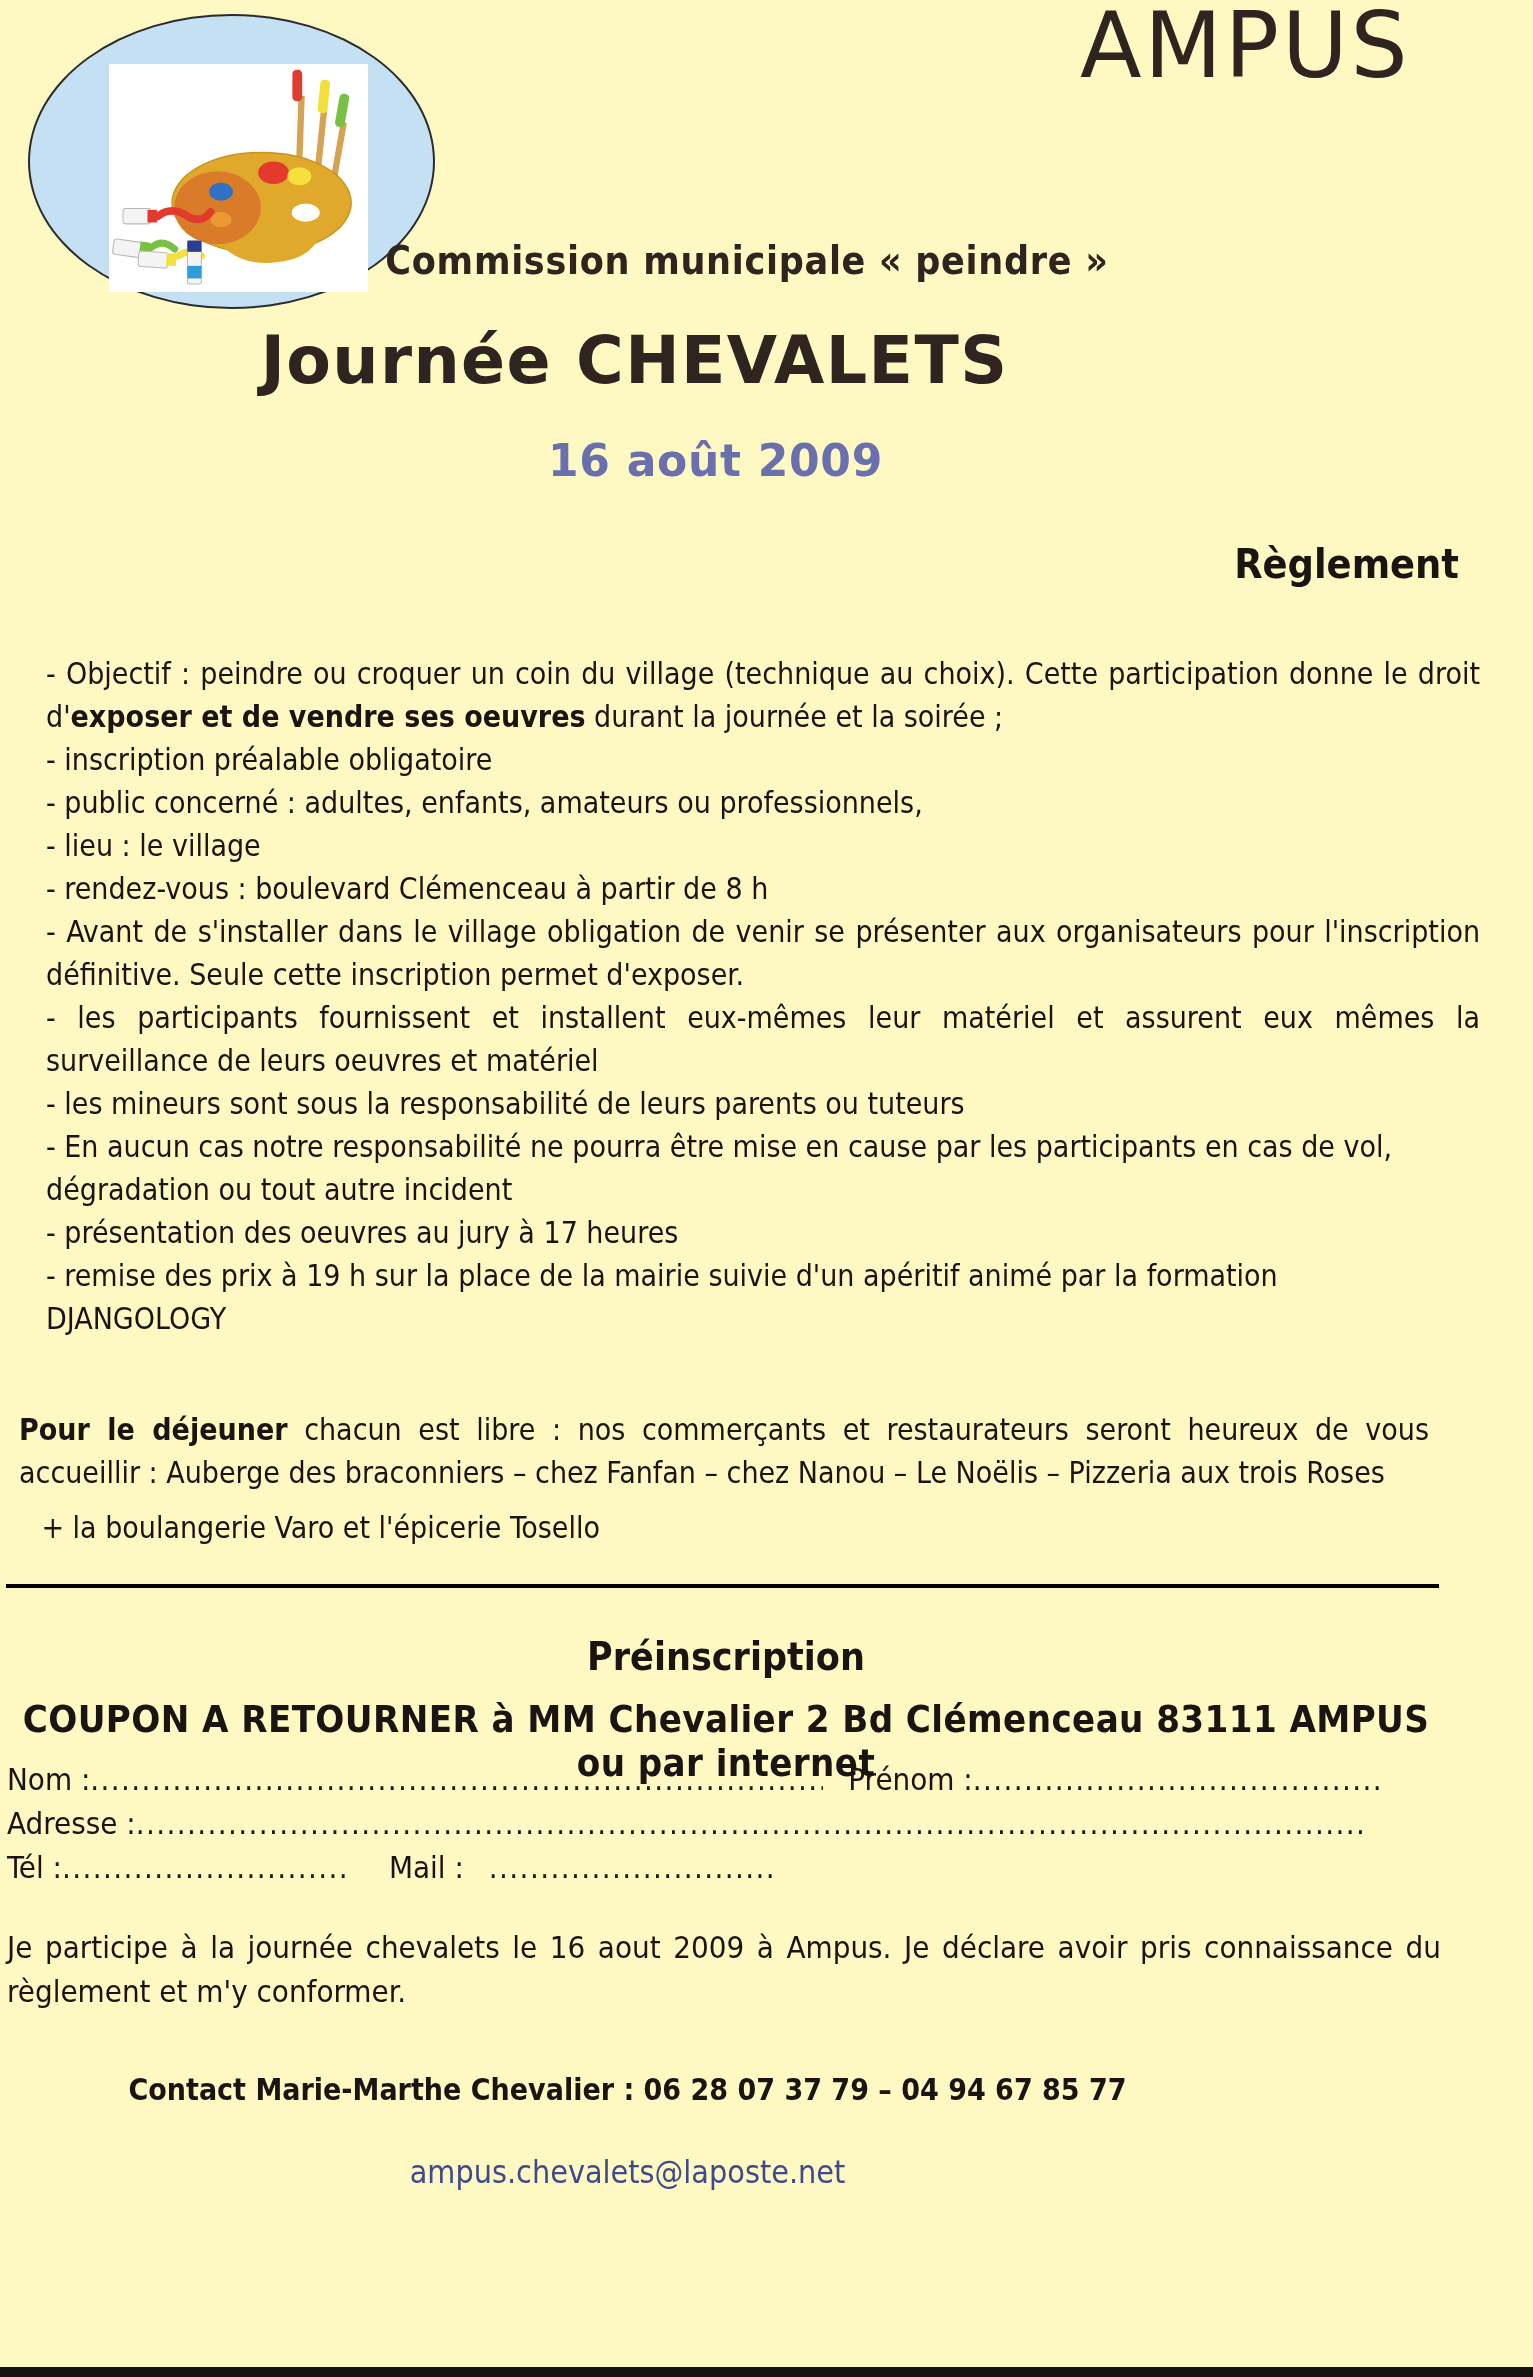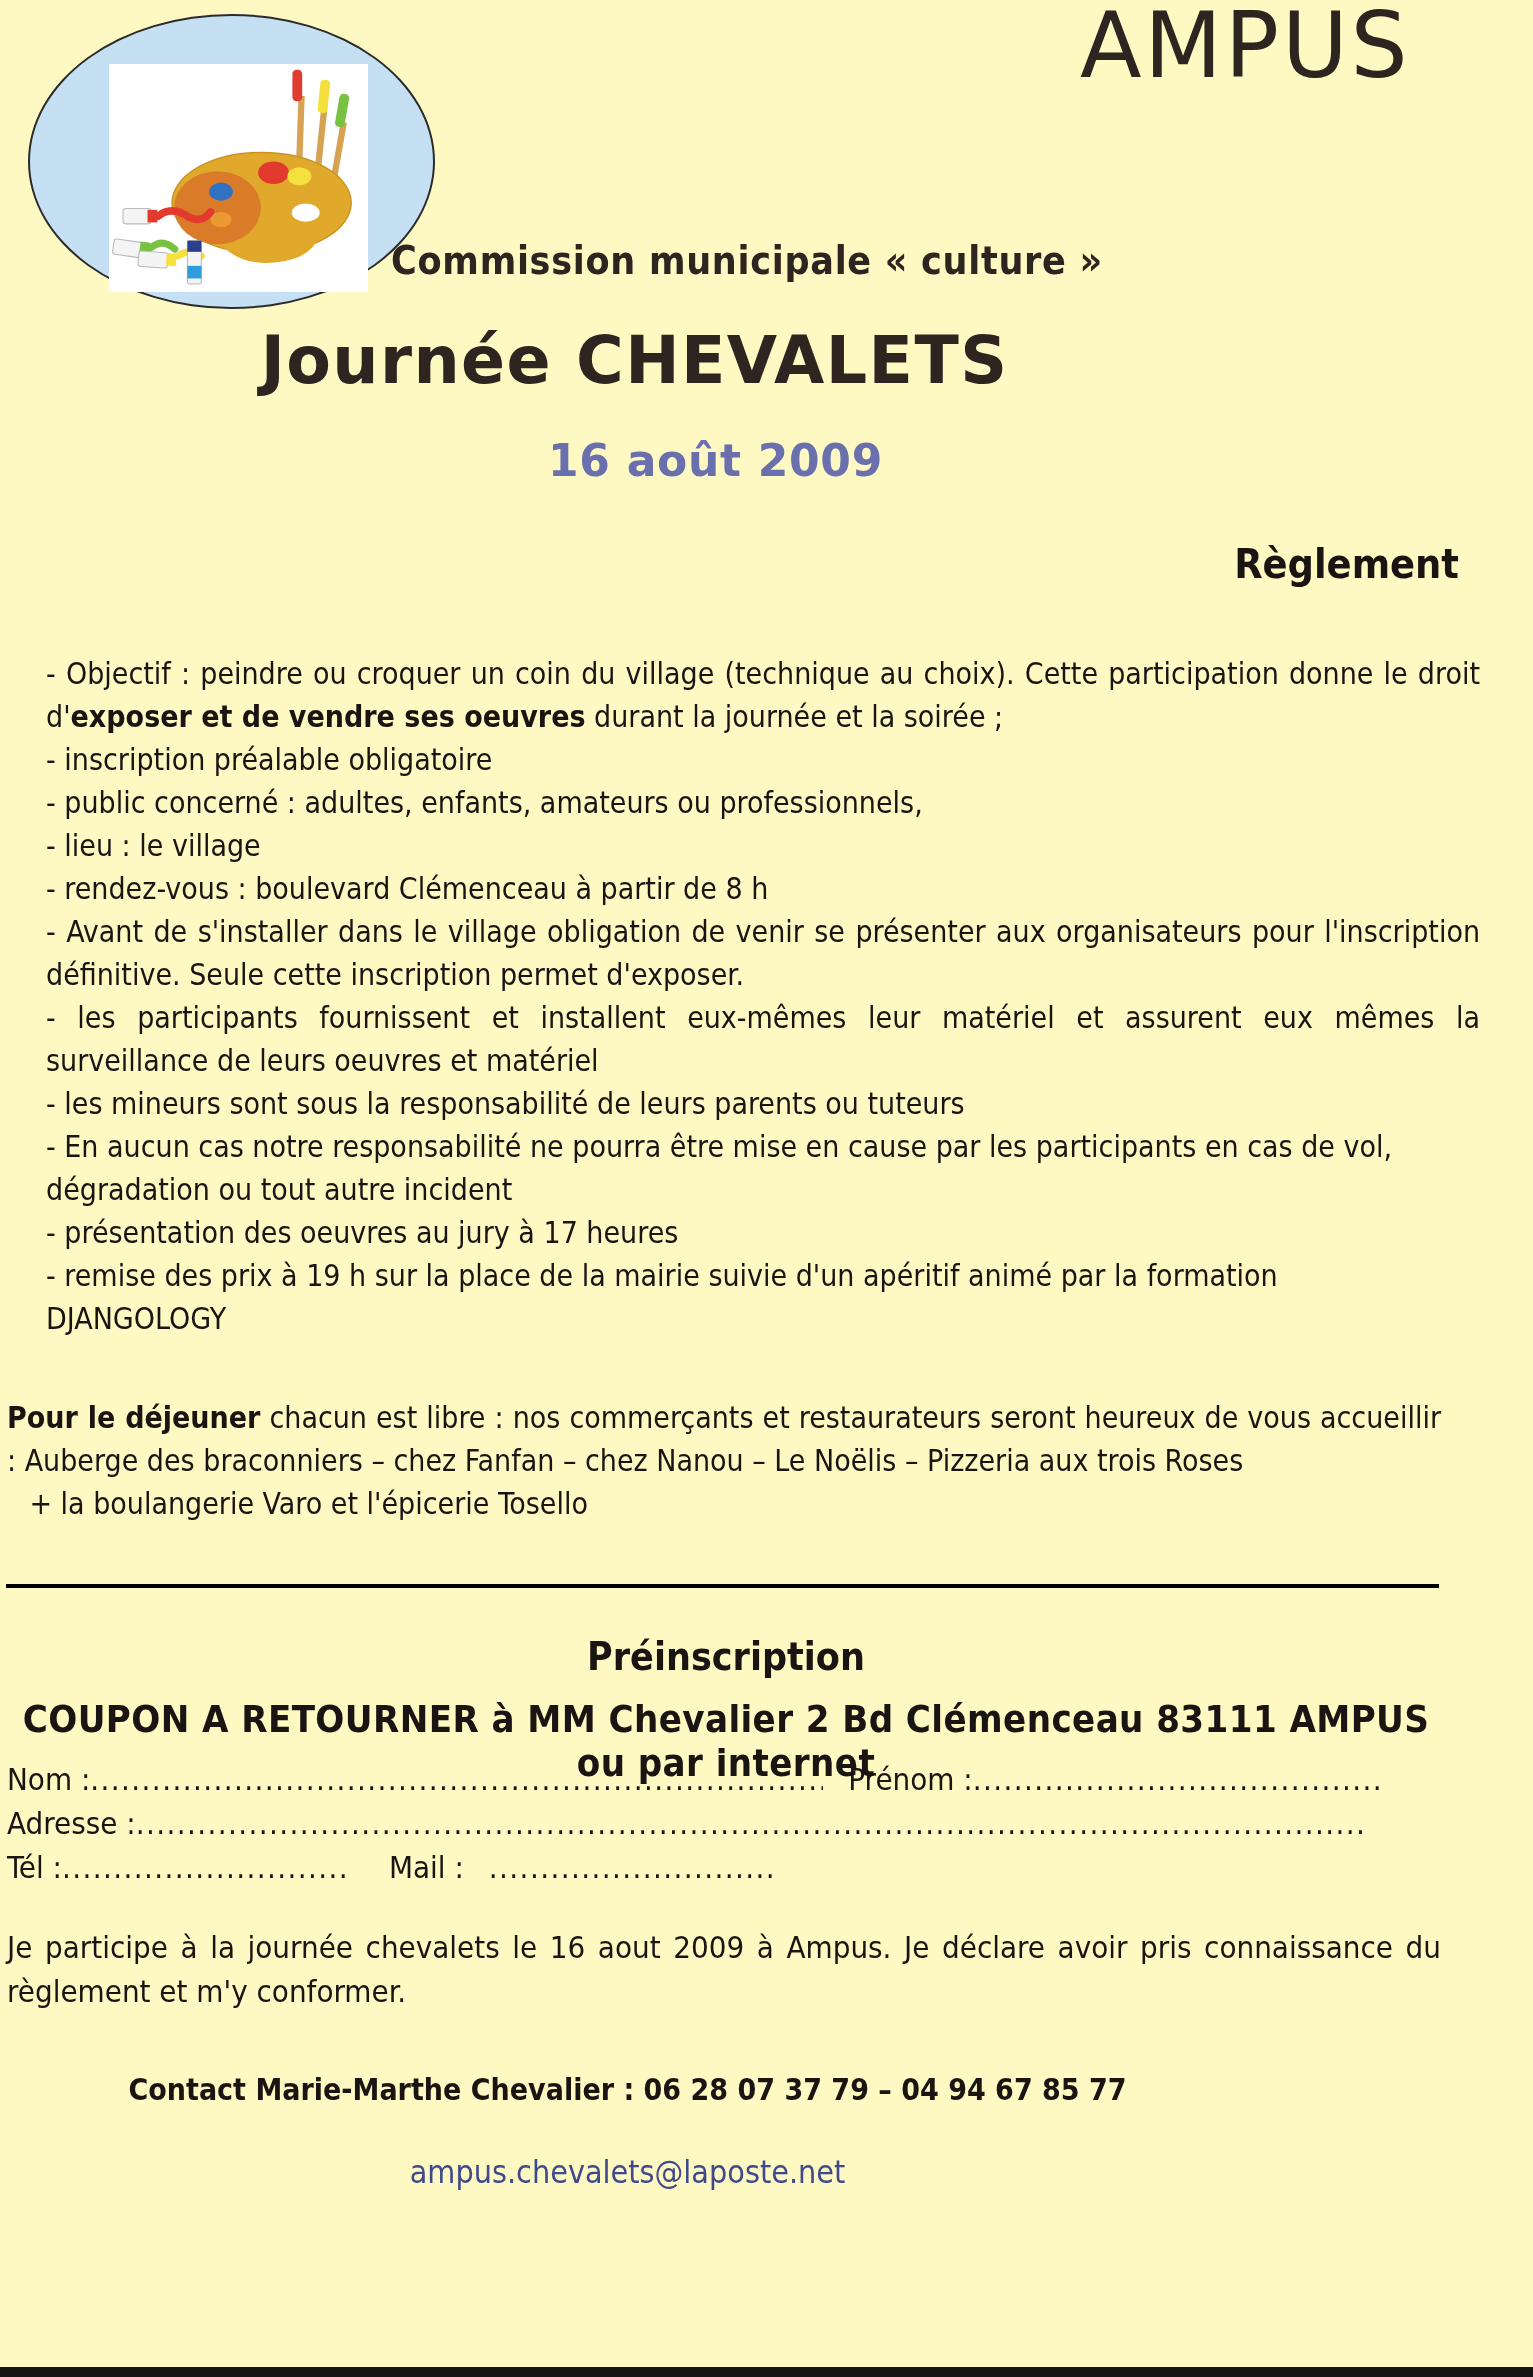--- a/index.html
+++ b/index.html
@@ -122,21 +122,21 @@
 
   .lunch-block {
     position: absolute;
     left: 7px;
     top: 1396px;
     width: 1434px;
     font-size: 30px;
     line-height: 43px;
     color: #1a1412;
   }
-  .lunch-block p { margin: 0; }
+  .lunch-block p { margin: 12px; }
   .indent-plus { padding-left: 22.4px; }
 
   
   .divider {
     position: absolute;
     left: 5.6px;
     top: 1584px;
     width: 1433px;
     height: 3.5px;
     background: #000000;
@@ -281,21 +281,21 @@
           <rect x="112" y="252" width="20" height="62" rx="4" fill="#f4f4f4" stroke="#b9b9b9" stroke-width="1.5"></rect>
           <rect x="112" y="252" width="20" height="16" fill="#2b3f8f"></rect>
           <rect x="112" y="288" width="20" height="18" fill="#2f9ddb"></rect>
         </g>
       </svg>
     </div>
   </div>
 
   <div class="ampus-title">AMPUS</div>
 
-  <div class="commission-line">Commission municipale « culture »</div>
+  <div class="commission-line">Commission municipale « peindre »</div>
 
   <div class="journee-title">Journée CHEVALETS</div>
 
   <div class="date-line">16 août 2009</div>
 
   <div class="reglement-title">Règlement</div>
 
   <div class="body-block">
     <p class="just"><span>- Objectif : peindre ou croquer un coin du village (technique au choix). Cette participation donne le droit d'</span><span class="bold">exposer et de vendre ses oeuvres</span><span> durant la journée et la soirée ;</span></p>
     <p>- inscription préalable obligatoire</p>

